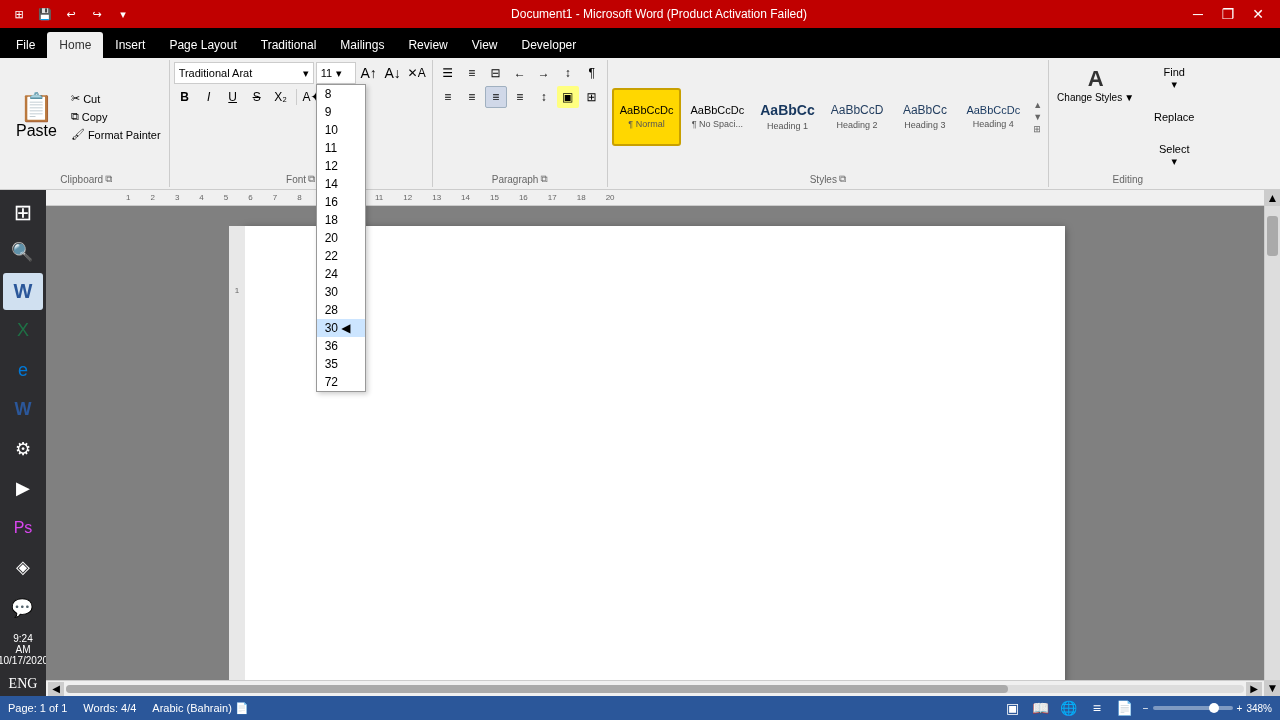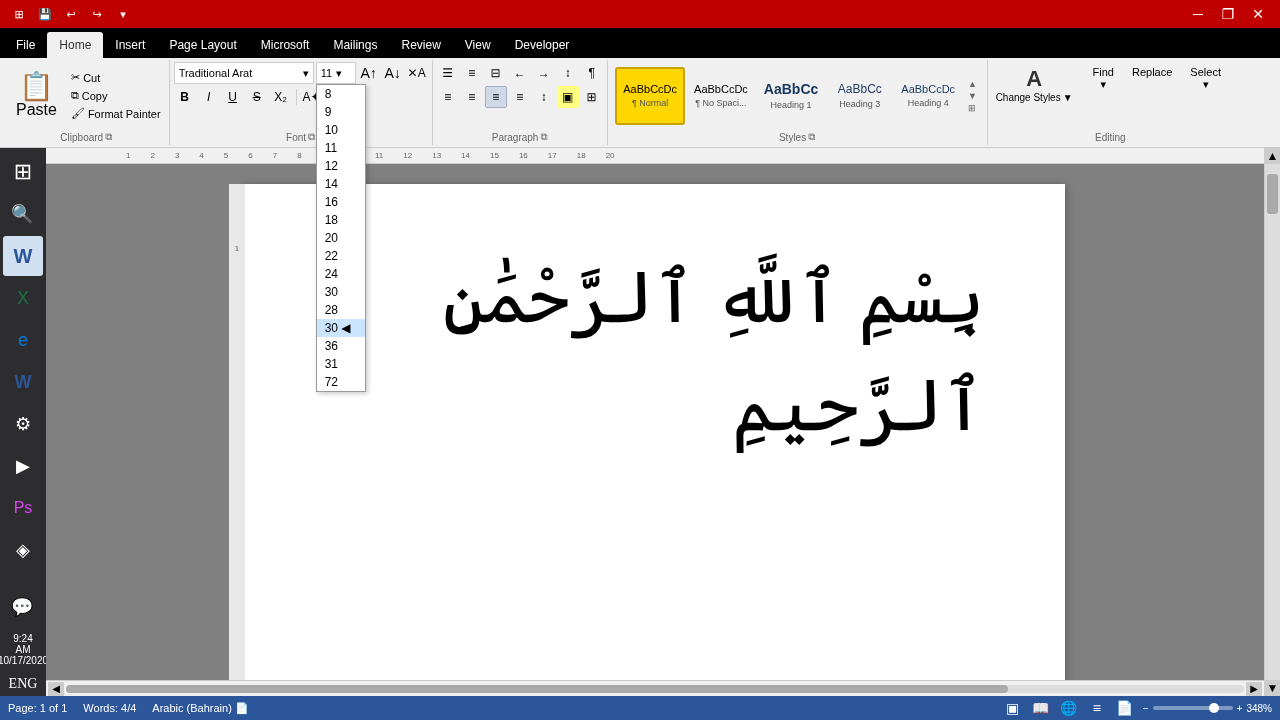--- a/index.html
+++ b/index.html
@@ -274,33 +274,34 @@
 <body>
 
 <div id="title-bar">
   <div class="title-left">
     <div class="qa-btn">⊞</div>
     <div class="qa-btn">💾</div>
     <div class="qa-btn">↩</div>
     <div class="qa-btn">↪</div>
     <div class="qa-btn">▾</div>
   </div>
+  <div class="title-text">Document1 - Microsoft Word (Product Activation Failed)</div>
   <div class="win-controls">
     <div class="win-btn">─</div>
     <div class="win-btn">❐</div>
     <div class="win-btn close">✕</div>
   </div>
 </div>
 
 <div id="ribbon-tabs">
   <div class="ribbon-tab">File</div>
   <div class="ribbon-tab active">Home</div>
   <div class="ribbon-tab">Insert</div>
   <div class="ribbon-tab">Page Layout</div>
-  <div class="ribbon-tab">Microsoft</div>
+  <div class="ribbon-tab">Traditional</div>
   <div class="ribbon-tab">Mailings</div>
   <div class="ribbon-tab">Review</div>
   <div class="ribbon-tab">View</div>
   <div class="ribbon-tab">Developer</div>
 </div>
 
 <div id="ribbon">
 
   <div class="ribbon-group clipboard-group">
     <div class="ribbon-group-content" style="display:flex; align-items:center;">
@@ -352,21 +353,21 @@
             <div class="font-size-item">14</div>
             <div class="font-size-item">16</div>
             <div class="font-size-item">18</div>
             <div class="font-size-item">20</div>
             <div class="font-size-item">22</div>
             <div class="font-size-item">24</div>
             <div class="font-size-item">30</div>
             <div class="font-size-item">28</div>
             <div class="font-size-item highlighted">30 ◀</div>
             <div class="font-size-item">36</div>
-            <div class="font-size-item">31</div>
+            <div class="font-size-item">35</div>
             <div class="font-size-item">72</div>
           </div>
         </div>
 
         <div class="format-btn" style="font-size:14px;">A↑</div>
         <div class="format-btn" style="font-size:14px;">A↓</div>
         <div class="format-btn">✕A</div>
       </div>
 
       <div style="display:flex; align-items:center; gap:2px;">
@@ -426,20 +427,24 @@
         <div class="style-item">
           <div class="style-preview" style="font-size:11px;">AaBbCcDc</div>
           <div class="style-label">¶ No Spaci...</div>
         </div>
 
         <div class="style-item">
           <div class="style-preview" style="font-size:14px; color:#17375e; font-weight:bold;">AaBbCc</div>
           <div class="style-label">Heading 1</div>
         </div>
 
+        <div class="style-item">
+          <div class="style-preview" style="font-size:12px; color:#243f60;">AaBbCcD</div>
+          <div class="style-label">Heading 2</div>
+        </div>
 
         <div class="style-item">
           <div class="style-preview" style="font-size:12px; color:#243f60;">AaBbCc</div>
           <div class="style-label">Heading 3</div>
         </div>
 
         <div class="style-item">
           <div class="style-preview" style="font-size:11px; color:#17375e;">AaBbCcDc</div>
           <div class="style-label">Heading 4</div>
         </div>
@@ -461,21 +466,21 @@
     <div class="ribbon-group-content" style="gap:8px; align-items:flex-start;">
 
       <div class="change-styles-btn">
         <div style="font-size:22px; font-weight:bold; color:#333;">A</div>
         <div style="font-size:10px; display:flex; align-items:center; gap:2px;">
           <span>Change Styles</span>
           <span>▼</span>
         </div>
       </div>
 
-      <div style="display:flex; flex-direction:row; gap:2px;">
+      <div style="display:flex; flex-direction:column; gap:12px;">
         <div class="editing-btn">
           <span>Find</span>
           <span>▾</span>
         </div>
         <div class="editing-btn">
           <span>Replace</span>
         </div>
         <div class="editing-btn">
           <span>Select</span>
           <span>▾</span>
@@ -537,21 +542,20 @@
           <span>20</span>
       </div>
     </div>
 
     <div id="doc-scroll-area">
       <div id="doc-page">
 
         <div style="position:absolute; left:-16px; top:0; width:16px; height:100%; background:#e8e8e8; font-size:8px; color:#666; padding-top:60px; text-align:center;">
           <div style="margin-bottom:20px;">1</div>
         </div>
-        <div class="doc-content">بِسْمِ ٱللَّهِ ٱلرَّحْمَٰنِ ٱلرَّحِيمِ</div>
       </div>
     </div>
 
     <div style="height:16px; background:#f0f0f0; border-top:1px solid #ccc; display:flex; align-items:center; padding:0 2px;">
       <div style="width:16px; height:14px; background:#ccc; display:flex; align-items:center; justify-content:center; cursor:pointer; font-size:10px;">◀</div>
       <div style="flex:1; height:8px; background:#ddd; margin:0 2px; border-radius:4px;">
         <div style="width:80%; height:8px; background:#aaa; border-radius:4px;"></div>
       </div>
       <div style="width:16px; height:14px; background:#ccc; display:flex; align-items:center; justify-content:center; cursor:pointer; font-size:10px;">▶</div>
     </div>

